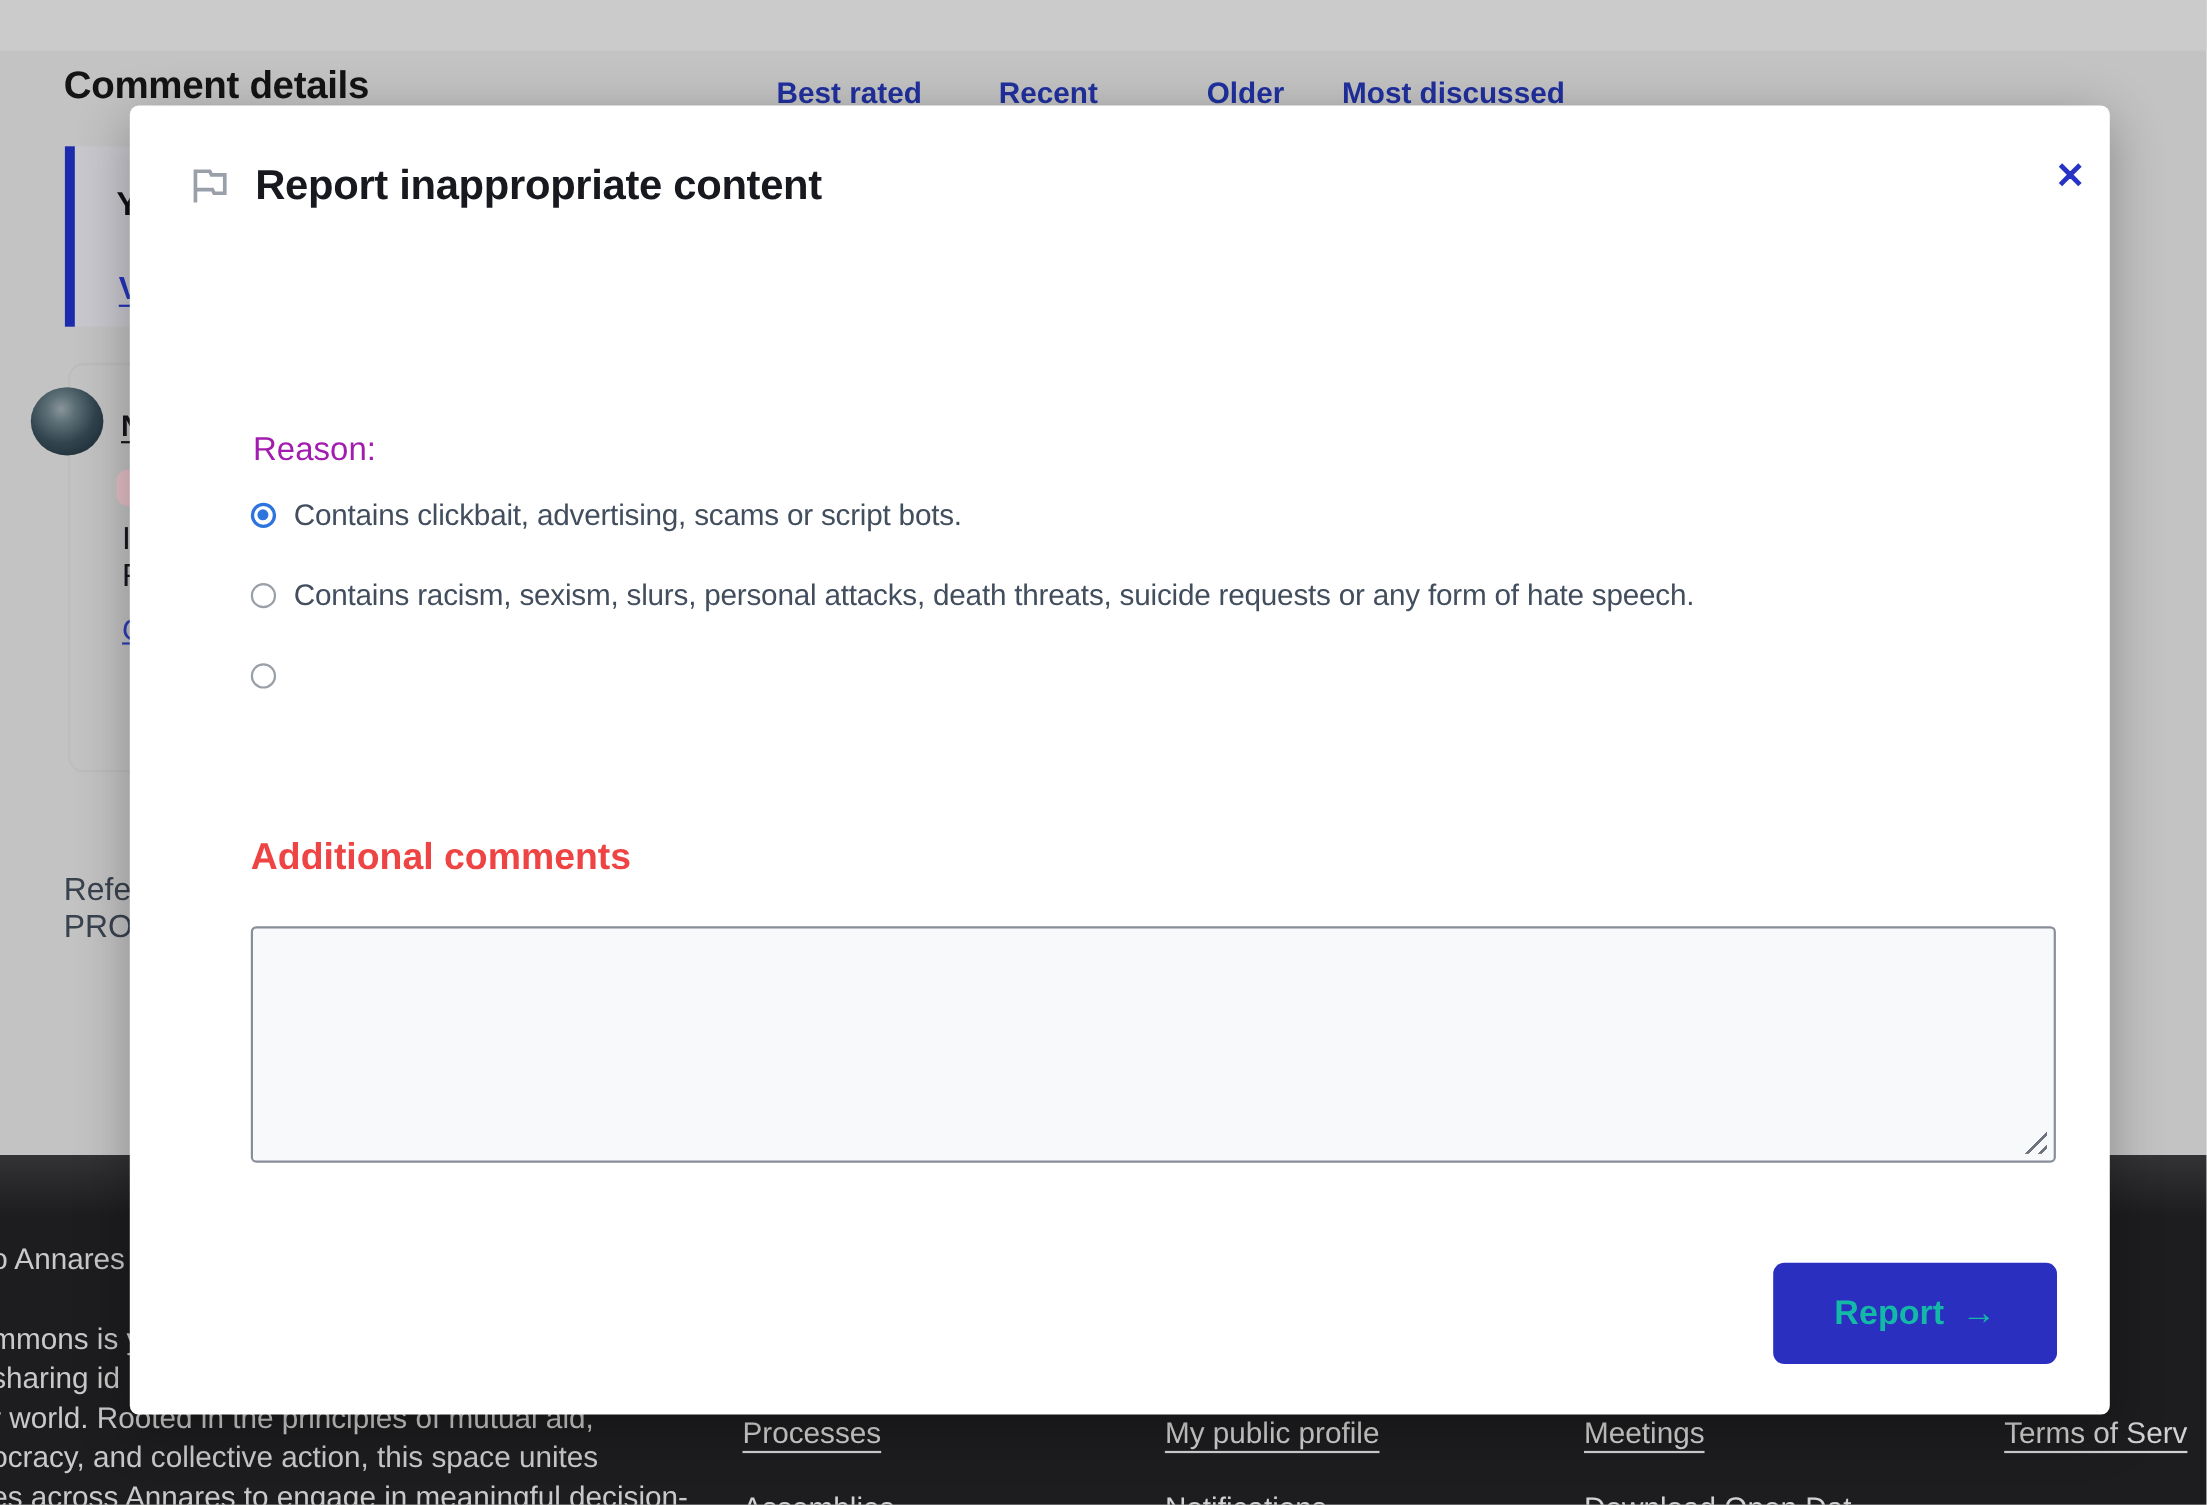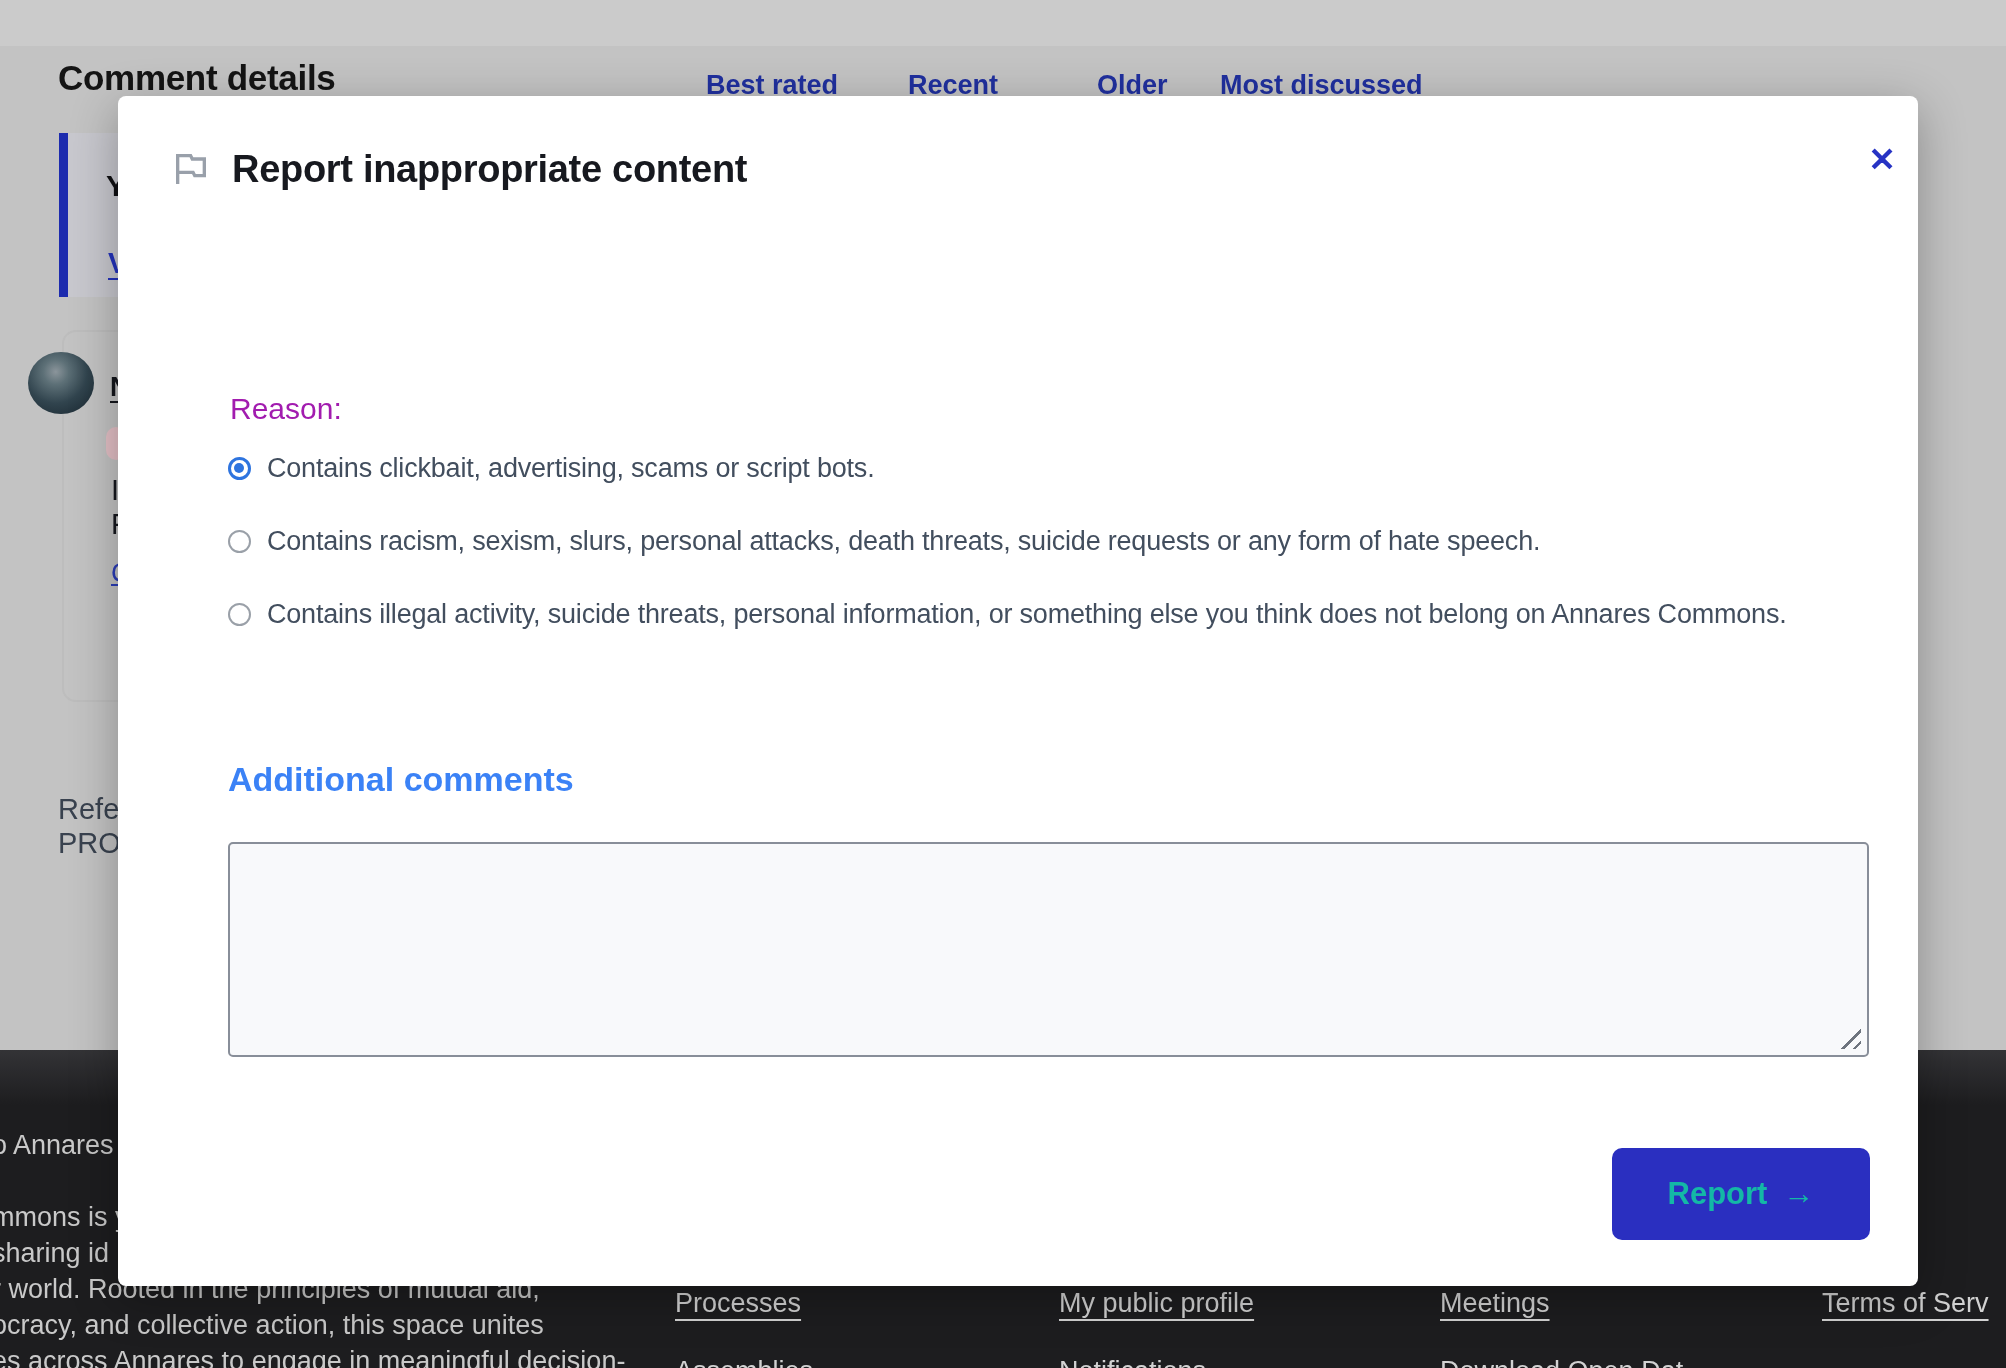--- a/index.html
+++ b/index.html
@@ -42,21 +42,21 @@
   .close-btn { left:1738px; top:38px; width:52px; height:52px; font-size:33px; font-weight:bold; color:#2733c4;
                background:none; border:none; cursor:pointer; line-height:52px; text-align:center; }
   .question { left:110px; top:188px; font-size:34px; font-weight:bold; color:#3a4553; }
   .reason-label { left:112px; top:296px; font-size:30px; color:#a21caf; }
   .options { left:110px; top:354px; width:1650px; }
   .option-row { font-size:27px; color:#424e5e; line-height:37px; margin-bottom:36px; letter-spacing:-0.2px; }
   .radio { display:inline-block; width:23px; height:23px; border-radius:50%; vertical-align:-3px; margin-right:16px; }
   .radio.off { border:2.5px solid #9aa0a8; background:#fff; }
   .radio.on  { border:3.5px solid #2e74df; background:#fff; position:relative; }
   .radio.on::after { content:""; position:absolute; left:3px; top:3px; width:10px; height:10px; border-radius:50%; background:#2e74df; }
-  .comments-label { left:110px; top:664px; font-size:34px; font-weight:bold; color:#3b82f6; }
+  .comments-label { left:110px; top:664px; font-size:34px; font-weight:bold; color:#ef4444; }
   .comment-box { left:110px; top:746px; width:1641px; height:215px; background:#f8f9fb;
                  border:2px solid #888e99; border-radius:5px; resize:none; font-family:"Liberation Sans",sans-serif; font-size:26px; color:#333; padding:12px; }
   .resize-handle { left:1716px; top:926px; width:27px; height:27px;
                    background:repeating-linear-gradient(135deg, #6e747e 0 2.5px, transparent 2.5px 8px);
                    clip-path:polygon(100% 0, 100% 100%, 0 100%); }
   .cancel-btn { left:49px; top:1052px; width:200px; height:92px; background:#ffffff; border:2.5px solid #2430c6;
                 border-radius:10px; color:#2430c6; font-family:"Liberation Sans",sans-serif; font-size:31px; font-weight:bold; cursor:pointer; }
   .report-btn { left:1494px; top:1052px; width:258px; height:92px; background:#2a2fc0; border:none;
                 border-radius:10px; color:#14b8a6; font-family:"Liberation Sans",sans-serif; font-size:31px; font-weight:bold; cursor:pointer; }
   .report-arrow { margin-left:16px; font-weight:normal; }
@@ -126,21 +126,21 @@
   <div class="abs reason-label">Reason:</div>
 
   <div class="abs options">
     <div class="option-row">
       <span class="radio on"></span><span>Contains clickbait, advertising, scams or script bots.</span>
     </div>
     <div class="option-row">
       <span class="radio off"></span><span>Contains racism, sexism, slurs, personal attacks, death threats, suicide requests or any form of hate speech.</span>
     </div>
     <div class="option-row">
-      <span class="radio off"></span><span>Contains illegal activity, suicide threats, personal information, or something else you think does not belong on Annares Commons.</span>
+      <span class="radio off"></span>
     </div>
   </div>
 
   <h2 class="abs comments-label">Additional comments</h2>
 
   <textarea class="abs comment-box" style=""></textarea>
   <div class="abs resize-handle"></div>
 
 
   <button class="abs report-btn">

